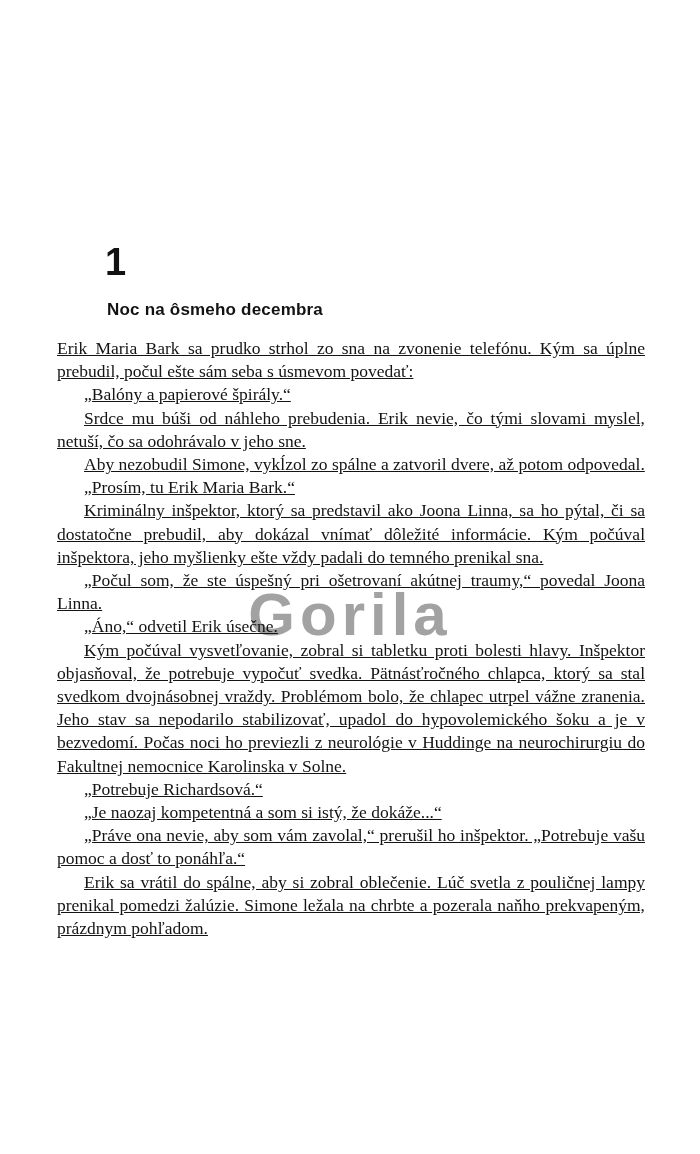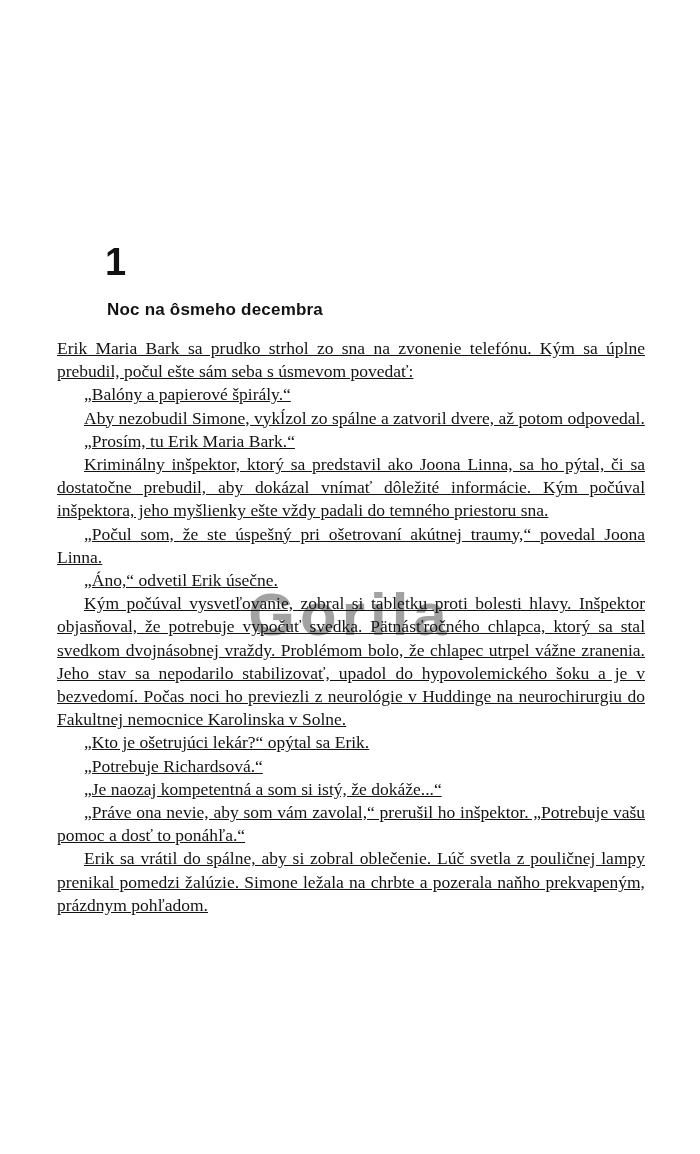--- a/index.html
+++ b/index.html
@@ -74,25 +74,25 @@
 <div class="page">
   <div class="watermark">Gorila</div>
 
   <div class="chapter-number">1</div>
 
   <div class="chapter-subtitle">Noc na ôsmeho decembra</div>
 
   <div class="body-text">
       <p class="para">Erik Maria Bark sa prudko strhol zo sna na zvonenie telefónu. Kým sa úplne prebudil, počul ešte sám seba s úsmevom povedať:</p>
       <p class="para indent">„Balóny a papierové špirály.“</p>
+      <p class="para indent">Srdce mu búši od náhleho prebudenia. Erik nevie, čo tými slovami myslel, netuší, čo sa odohrávalo v jeho sne.</p>
       <p class="para indent">Aby nezobudil Simone, vykĺzol zo spálne a zatvoril dvere, až potom odpovedal.</p>
       <p class="para indent">„Prosím, tu Erik Maria Bark.“</p>
-      <p class="para indent">Kriminálny inšpektor, ktorý sa predstavil ako Joona Linna, sa ho pýtal, či sa dostatočne prebudil, aby dokázal vnímať dôležité informácie. Kým počúval inšpektora, jeho myšlienky ešte vždy padali do temného priestoru sna.</p>
+      <p class="para indent">Kriminálny inšpektor, ktorý sa predstavil ako Joona Linna, sa ho pýtal, či sa dostatočne prebudil, aby dokázal vnímať dôležité informácie. Kým počúval inšpektora, jeho myšlienky ešte vždy padali do temného prenikal sna.</p>
       <p class="para indent">„Počul som, že ste úspešný pri ošetrovaní akútnej traumy,“ povedal Joona Linna.</p>
       <p class="para indent">„Áno,“ odvetil Erik úsečne.</p>
       <p class="para indent">Kým počúval vysvetľovanie, zobral si tabletku proti bolesti hlavy. Inšpektor objasňoval, že potrebuje vypočuť svedka. Pätnásťročného chlapca, ktorý sa stal svedkom dvojnásobnej vraždy. Problémom bolo, že chlapec utrpel vážne zranenia. Jeho stav sa nepodarilo stabilizovať, upadol do hypovolemického šoku a je v bezvedomí. Počas noci ho previezli z neurológie v Huddinge na neurochirurgiu do Fakultnej nemocnice Karolinska v Solne.</p>
-      <p class="para indent">„Kto je ošetrujúci lekár?“ opýtal sa Erik.</p>
       <p class="para indent">„Potrebuje Richardsová.“</p>
       <p class="para indent">„Je naozaj kompetentná a som si istý, že dokáže...“</p>
       <p class="para indent">„Práve ona nevie, aby som vám zavolal,“ prerušil ho inšpektor. „Potrebuje vašu pomoc a dosť to ponáhľa.“</p>
       <p class="para indent">Erik sa vrátil do spálne, aby si zobral oblečenie. Lúč svetla z pouličnej lampy prenikal pomedzi žalúzie. Simone ležala na chrbte a pozerala naňho prekvapeným, prázdnym pohľadom.</p>
     </div>
 </div>
 
 </body></html>

